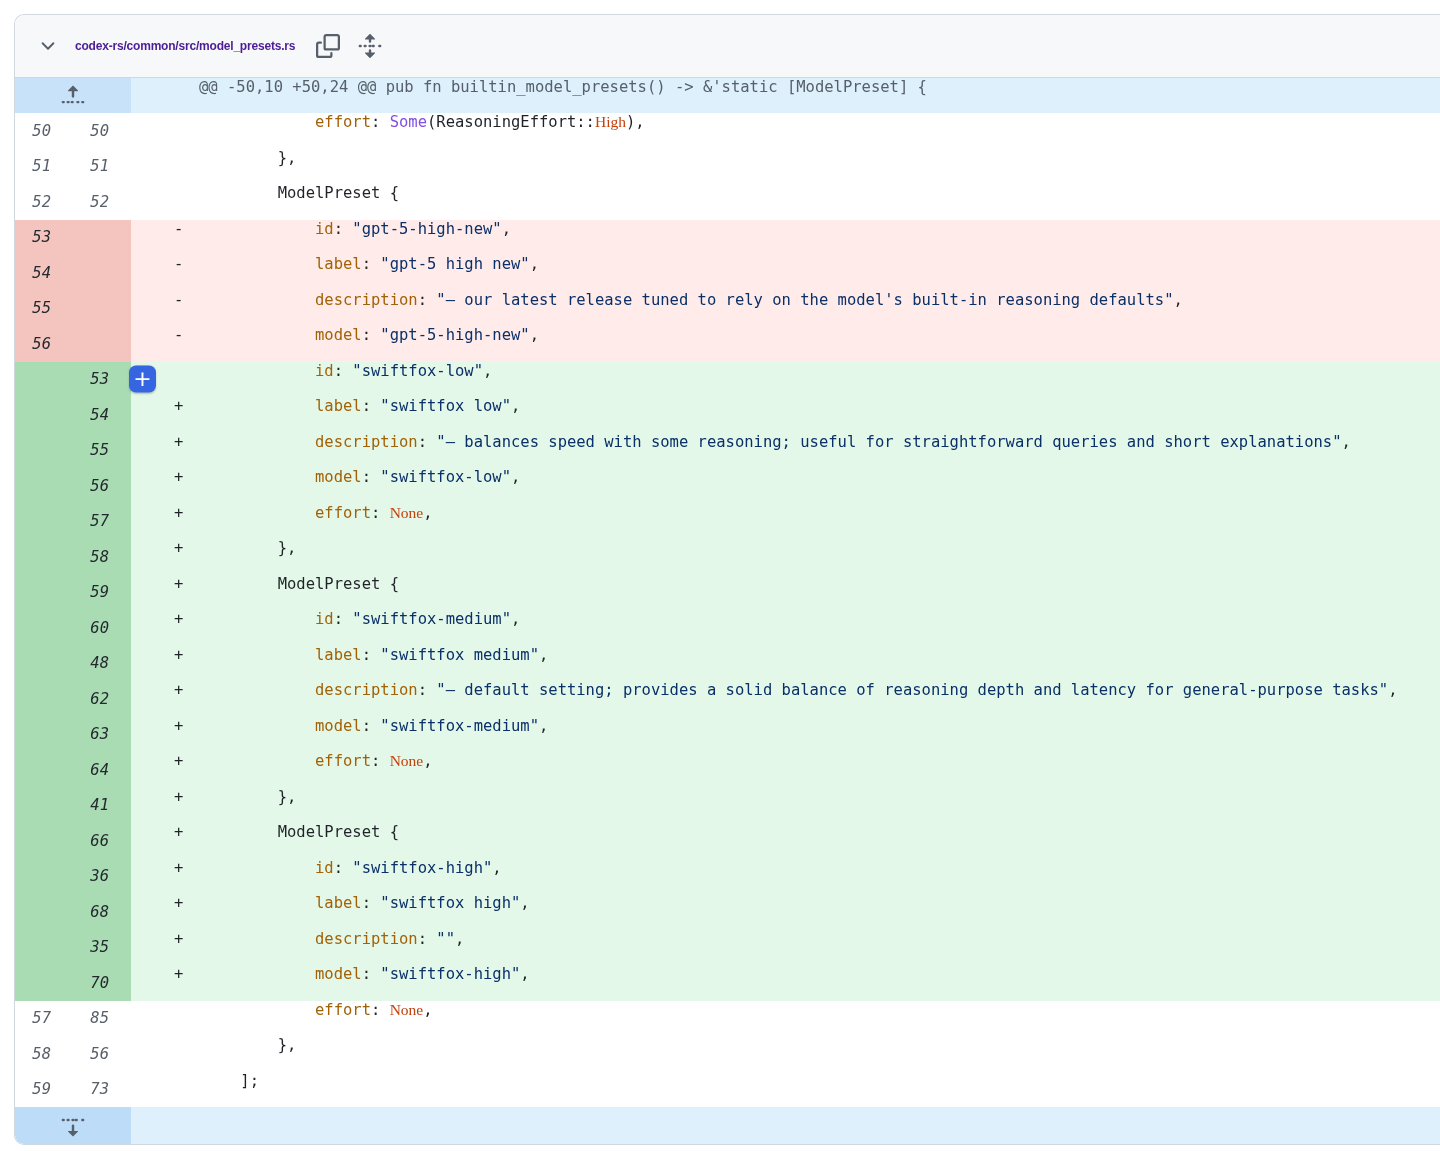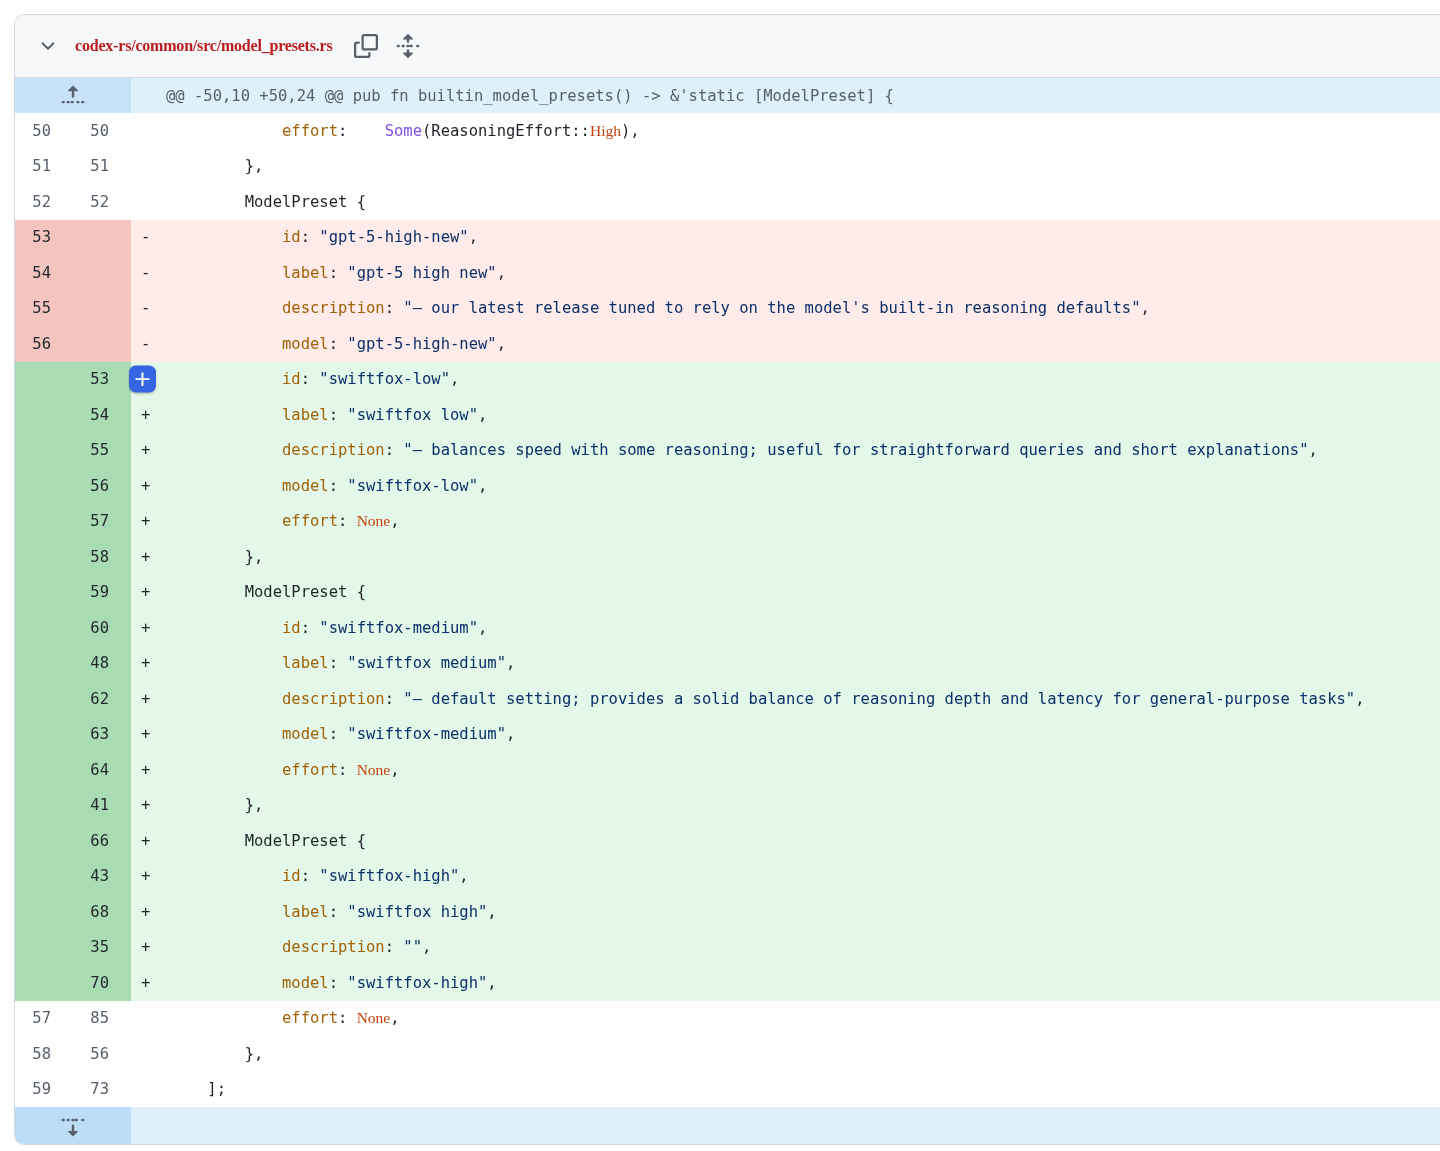--- a/index.html
+++ b/index.html
@@ -24,56 +24,58 @@
     height: 63px;
     background: #f6f8fa;
     border-bottom: 1px solid #d0d7de;
     display: flex;
     align-items: center;
     padding: 0 16px 0 24px;
   }
   button { border: none; background: transparent; padding: 0; cursor: pointer; color: #57606a; }
   .collapse-btn { margin-right: 18px; display: flex; align-items: center; }
   .file-path {
-    font-family: Liberation Serif, serif;
+    font-family: Liberation Sans, sans-serif;
     font-weight: 700;
-    font-size: 16px;
-    color: #b91c1c;
+    font-size: 12px;
+    color: #4c1d95;
     letter-spacing: -0.2px;
   }
   .copy-btn { margin-left: 21px; display: flex; align-items: center; }
   .unfold-btn { margin-left: 17px; display: flex; align-items: center; }
   
   .row {
     display: flex;
     height: 35.5px;
     position: relative;
     font-family: "DejaVu Sans Mono", "Liberation Mono", monospace;
     font-size: 15.5px;
     background: #ffffff;
   }
   .num {
     width: 58px; flex: none;
     display: flex; align-items: center; justify-content: flex-end;
     padding-right: 22px;
     color: #57606a;
     cursor: pointer;
+    font-style: italic;
   }
   .code {
     flex: 1;
-    display: flex; align-items: center;
+    display: flex; align-items: flex-start;
     white-space: pre;
     color: #1f2328;
     min-width: 0;
+    padding-left: 33px;
   }
   .marker { width: 39px; flex: none; padding-left: 10px; white-space: pre; }
   .seg-pl   { color: #1f2328; }
   .seg-key  { color: #a16207; }
   .seg-str  { color: #0a3069; }
-  .seg-ctor { color: #8250df; margin-left: 28px; }
+  .seg-ctor { color: #8250df; }
   .seg-const{ color: #c2410c; font-family: Liberation Serif, serif; }
   
   .t-del .num  { background: #f4c5bf; color: #24292f; }
   .t-del .code { background: #ffebe9; }
   .t-add .num  { background: #a9dcb3; color: #24292f; }
   .t-add .code { background: #e4f8e9; }
   .t-hunk { height: 35px; }
   .t-expand { height: 37px; }
   .gutter-btn {
     width: 116px; flex: none;
@@ -243,21 +245,21 @@
         <span class="num">41</span>
         <span class="code"><span class="marker">+</span><span class="seg-pl">        },</span></span>
       </div>
       <div class="row t-add">
         <span class="num"></span>
         <span class="num">66</span>
         <span class="code"><span class="marker">+</span><span class="seg-pl">        ModelPreset {</span></span>
       </div>
       <div class="row t-add">
         <span class="num"></span>
-        <span class="num">43</span>
+        <span class="num">36</span>
         <span class="code"><span class="marker">+</span><span class="seg-pl">            </span><span class="seg-key">id</span><span class="seg-pl">: </span><span class="seg-str">"swiftfox-high"</span><span class="seg-pl">,</span></span>
       </div>
       <div class="row t-add">
         <span class="num"></span>
         <span class="num">68</span>
         <span class="code"><span class="marker">+</span><span class="seg-pl">            </span><span class="seg-key">label</span><span class="seg-pl">: </span><span class="seg-str">"swiftfox high"</span><span class="seg-pl">,</span></span>
       </div>
       <div class="row t-add">
         <span class="num"></span>
         <span class="num">35</span>

